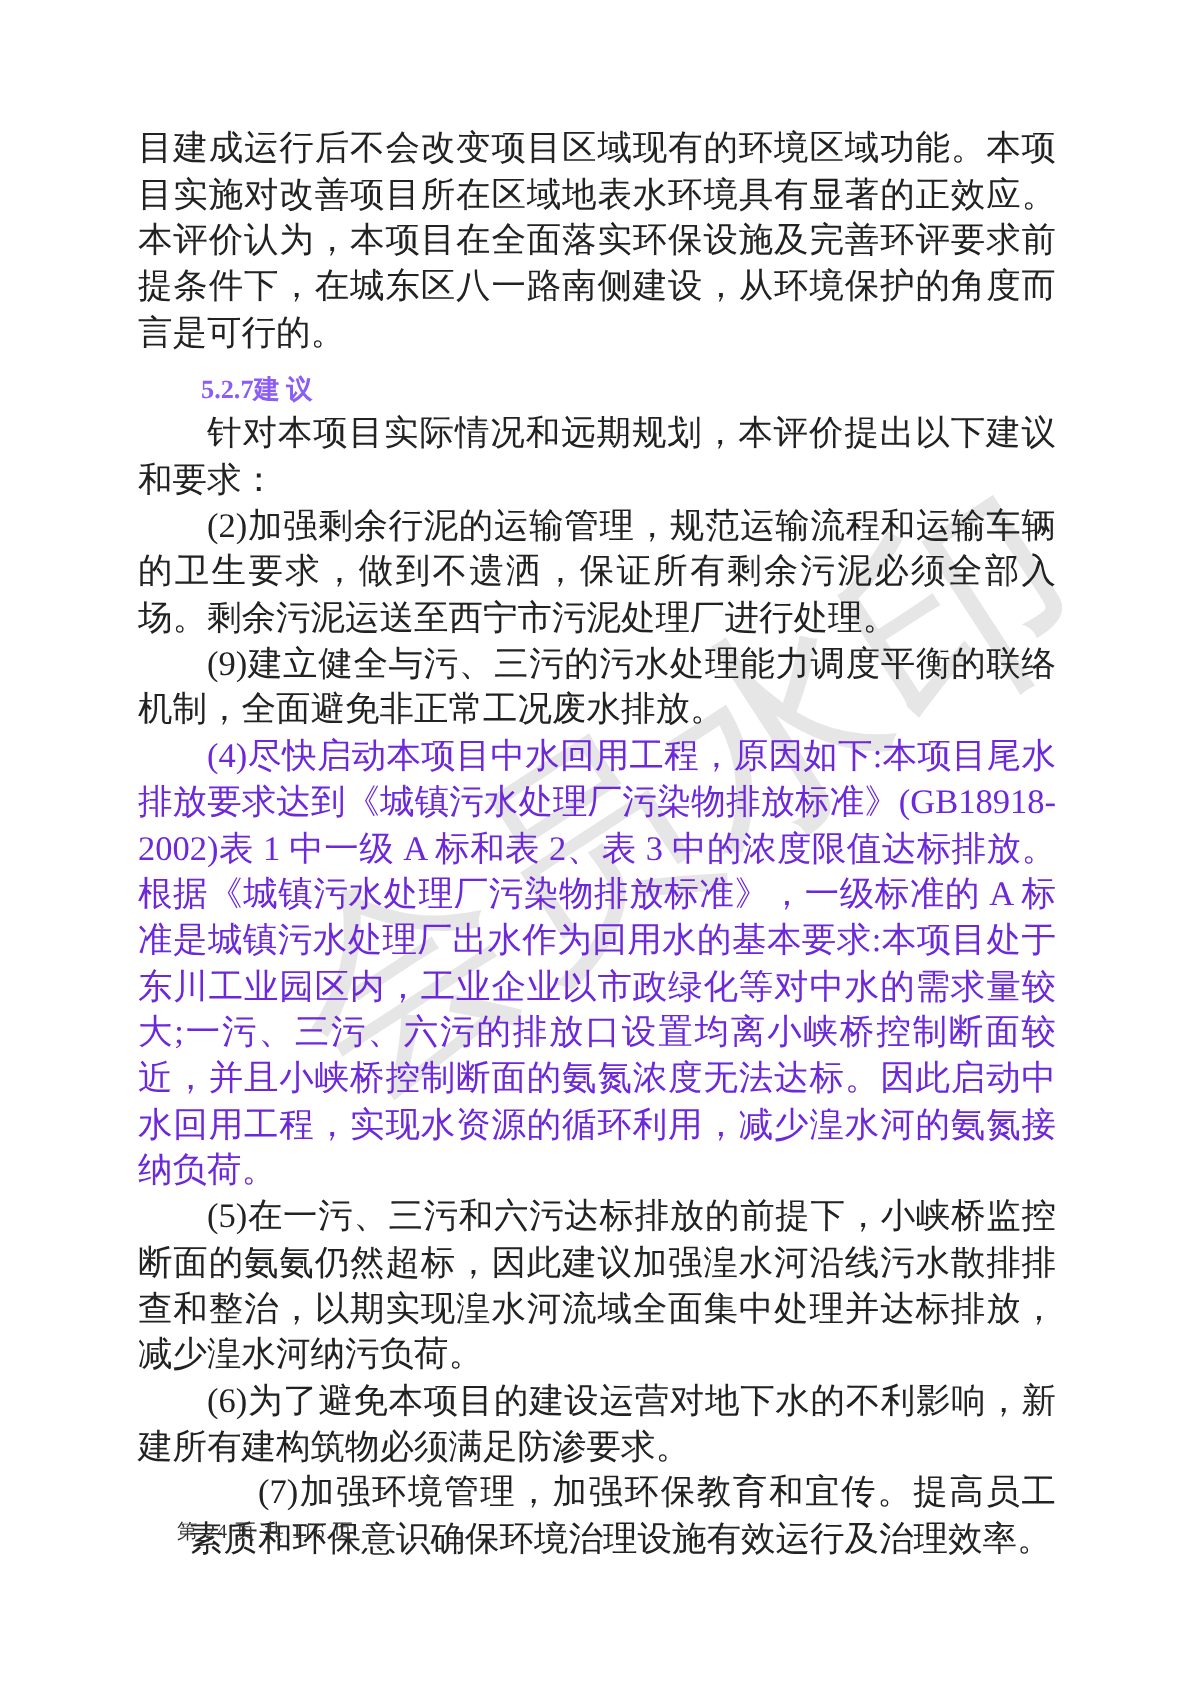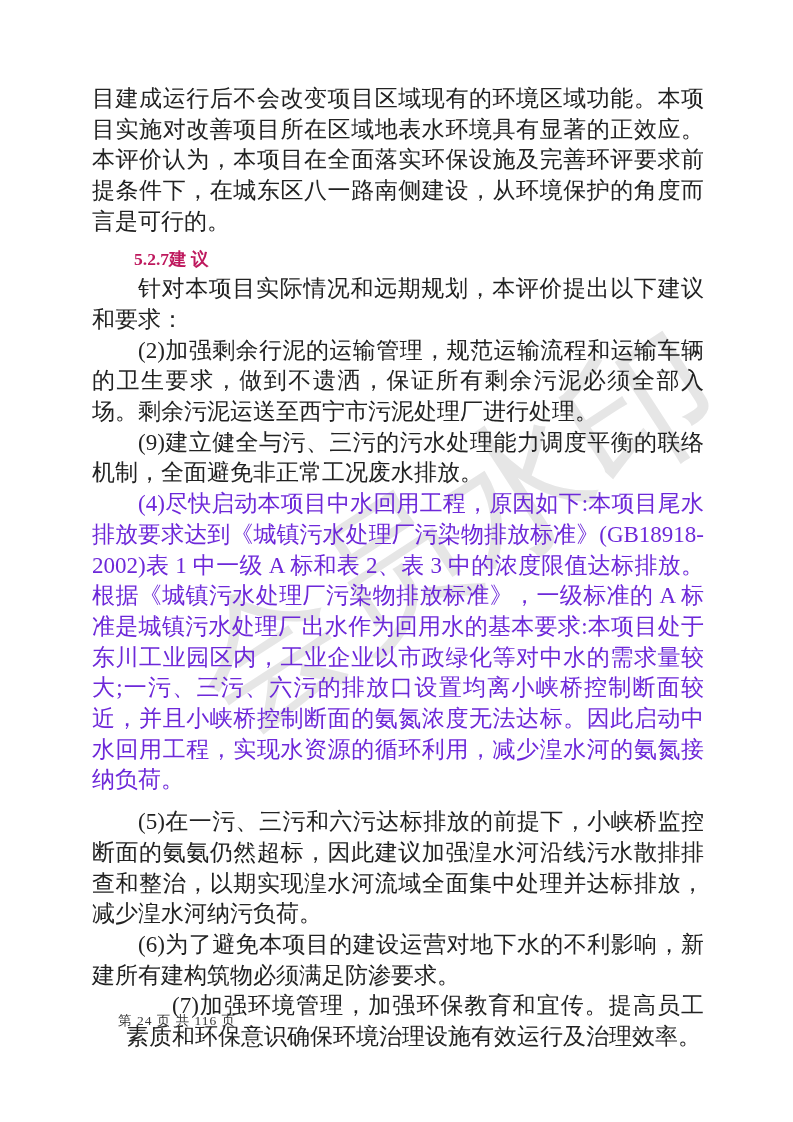--- a/index.html
+++ b/index.html
@@ -46,21 +46,21 @@
   }
   p.intro {
     text-indent: 0;
   }
   h3.heading {
     margin: 6px 0 0 0;
     font-size: 17.5px;
     line-height: 30.7px;
     font-weight: bold;
     text-indent: 2.4em;
-    color: #be185d;
+    color: #8b5cf6;
   }
   .footer {
     position: absolute;
     left: 118px;
     top: 1012px;
     font-size: 13.5px;
     letter-spacing: 1px;
     color: #333333;
     z-index: 1;
   }
@@ -80,21 +80,21 @@
 
     <p class="para" style="color: rgb(34, 34, 34);">针对本项目实际情况和远期规划，本评价提出以下建议和要求：</p>
 
 
     <p class="para" style="color: rgb(34, 34, 34);">(2)加强剩余行泥的运输管理，规范运输流程和运输车辆的卫生要求，做到不遗洒，保证所有剩余污泥必须全部入场。剩余污泥运送至西宁市污泥处理厂进行处理。</p>
 
     <p class="para" style="color: rgb(34, 34, 34);">(9)建立健全与污、三污的污水处理能力调度平衡的联络机制，全面避免非正常工况废水排放。</p>
 
     <p class="para" style="color: #6d28d9;">(4)尽快启动本项目中水回用工程，原因如下:本项目尾水排放要求达到《城镇污水处理厂污染物排放标准》(GB18918-2002)表 1 中一级 A 标和表 2、表 3 中的浓度限值达标排放。根据《城镇污水处理厂污染物排放标准》，一级标准的 A 标准是城镇污水处理厂出水作为回用水的基本要求:本项目处于东川工业园区内，工业企业以市政绿化等对中水的需求量较大;一污、三污、六污的排放口设置均离小峡桥控制断面较近，并且小峡桥控制断面的氨氮浓度无法达标。因此启动中水回用工程，实现水资源的循环利用，减少湟水河的氨氮接纳负荷。</p>
 
-    <p class="para" style="color: rgb(34, 34, 34); margin-top: 11px;">(5)在一污、三污和六污达标排放的前提下，小峡桥监控断面的氨氨仍然超标，因此建议加强湟水河沿线污水散排排查和整治，以期实现湟水河流域全面集中处理并达标排放，减少湟水河纳污负荷。</p>
+    <p class="para" style="color: rgb(34, 34, 34);">(5)在一污、三污和六污达标排放的前提下，小峡桥监控断面的氨氨仍然超标，因此建议加强湟水河沿线污水散排排查和整治，以期实现湟水河流域全面集中处理并达标排放，减少湟水河纳污负荷。</p>
 
     <p class="para" style="color: rgb(34, 34, 34);">(6)为了避免本项目的建设运营对地下水的不利影响，新建所有建构筑物必须满足防渗要求。</p>
 
     <p class="para" style="color: rgb(34, 34, 34); margin-left: 34px;">(7)加强环境管理，加强环保教育和宜传。提高员工素质和环保意识确保环境治理设施有效运行及治理效率。</p>
 
   </div>
 
   <div class="footer">第 24 页 共 116 页</div>
 
 </div>

